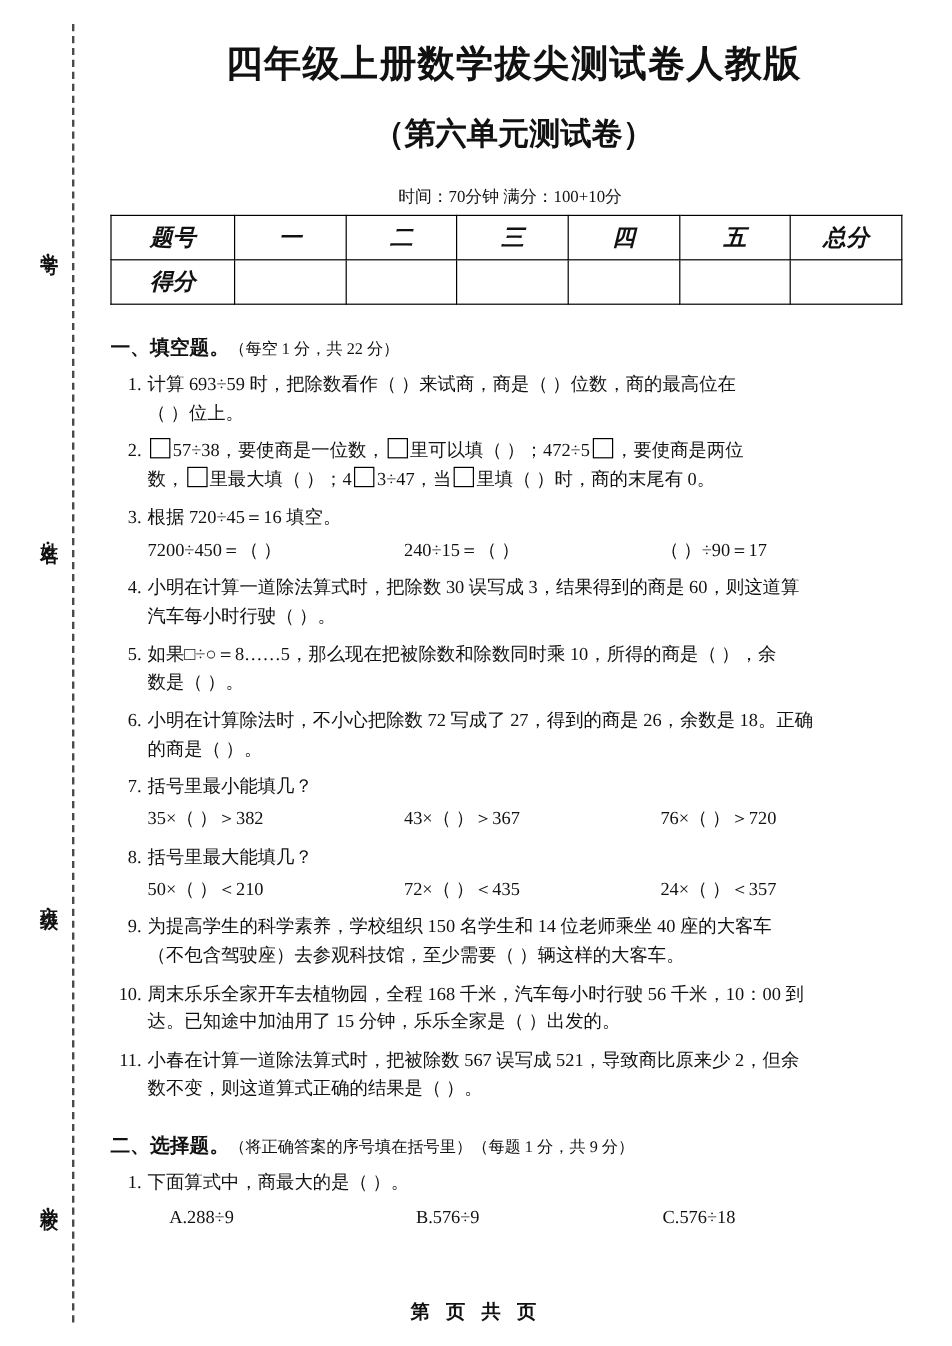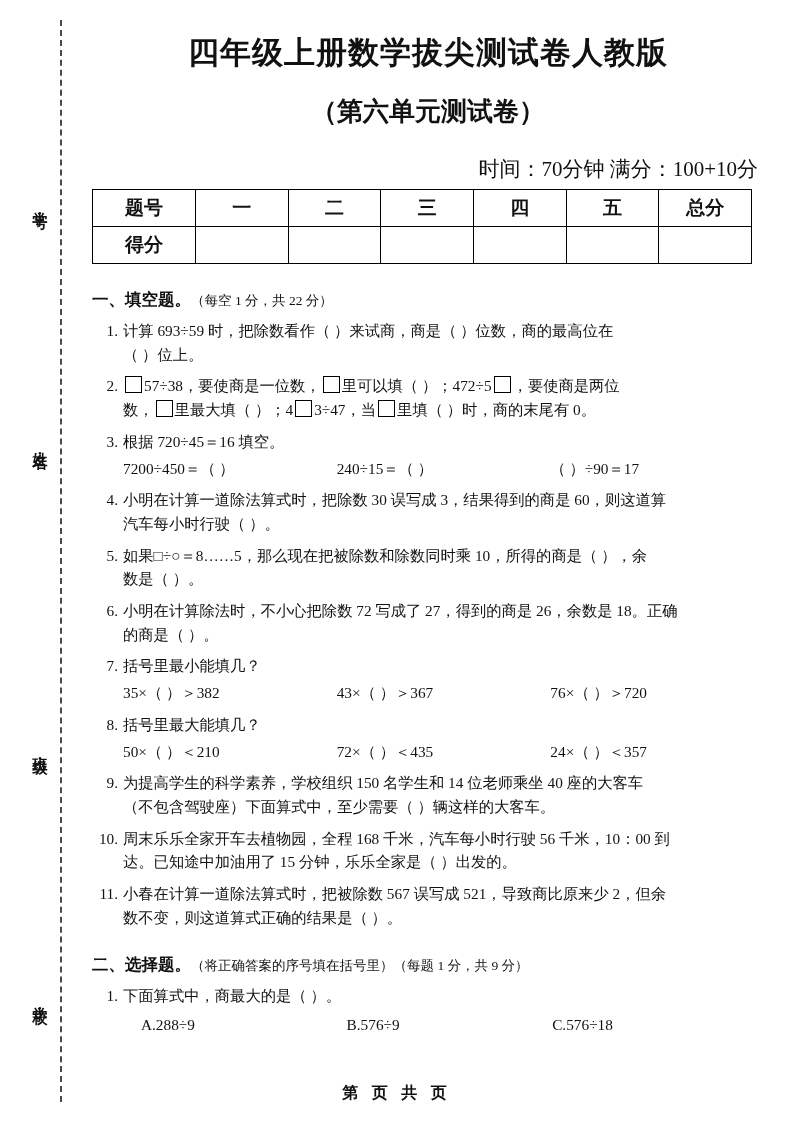--- a/index.html
+++ b/index.html
@@ -46,33 +46,34 @@
     white-space:nowrap;
   }
   .title2{
     text-align:center;
     font-family:"DejaVu Sans", sans-serif;
     font-weight:bold;
     font-size:26px;
     margin-top:20px;
   }
   .timeline{
-    text-align:right;
-    font-size:21px;
+    text-align:center;
+    font-size:14px;
     margin-top:26px;
     padding-right:6px;
     font-family:"Liberation Serif", serif;
   }
 
   
   table.score{
     border-collapse:collapse;
     width:660px;
     margin-top:6px;
     table-layout:fixed;
+    font-style:italic;
   }
   table.score td{
     border:1.5px solid #000;
     height:34px;
     text-align:center;
     vertical-align:middle;
     font-size:19px;
     font-weight:bold;
     font-family:"DejaVu Sans", sans-serif;
   }
@@ -248,21 +249,21 @@
             <div>72×（         ）＜435</div>
             <div>24×（         ）＜357</div>
           </div>
         </div>
       </li>
 
       <li class="q">
         <div class="qnum">9.</div>
         <div class="qbody">
           <div>为提高学生的科学素养，学校组织 150 名学生和 14 位老师乘坐 40 座的大客车</div>
-          <div>（不包含驾驶座）下面算式中，至少需要（        ）辆这样的大客车。</div>
+          <div>（不包含驾驶座）去参观科技馆，至少需要（        ）辆这样的大客车。</div>
         </div>
       </li>
 
       <li class="q">
         <div class="qnum">10.</div>
         <div class="qbody">
           <div>周末乐乐全家开车去植物园，全程 168 千米，汽车每小时行驶 56 千米，10：00 到</div>
           <div>达。已知途中加油用了 15 分钟，乐乐全家是（        ）出发的。</div>
         </div>
       </li>

